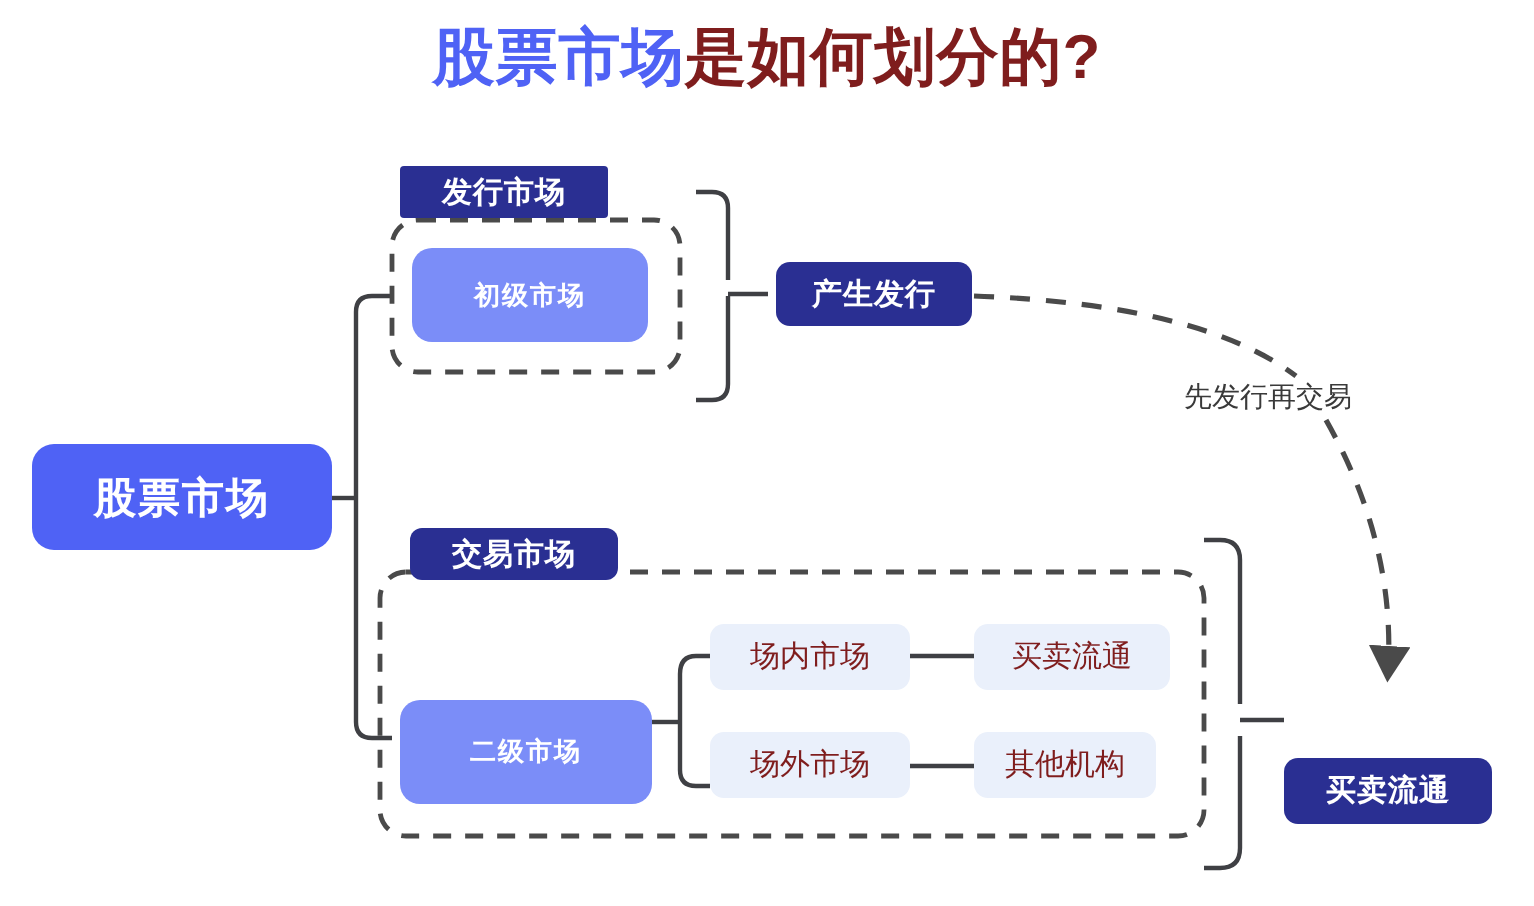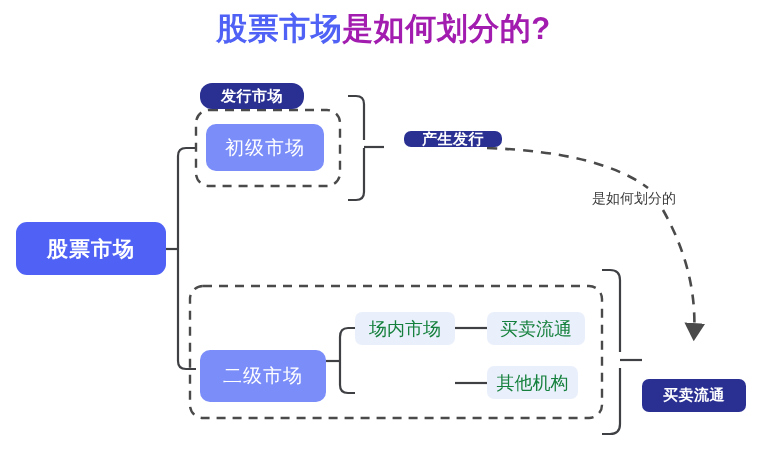--- a/index.html
+++ b/index.html
@@ -9,49 +9,49 @@
     overflow:hidden;position:relative;
   }
   #stage{position:relative;width:767px;height:453px;}
   #wires{position:absolute;left:0;top:0;width:767px;height:453px;}
 
   .title{
     position:absolute;left:0;top:8px;width:767px;text-align:center;
     font-size:31px;font-weight:bold;letter-spacing:.5px;white-space:nowrap;
   }
   .title .t-accent{color:#4f62f5;}
-  .title .t-rest{color:#a21caf;}
+  .title .t-rest{color:#7f1d1d;}
 
   .node{
     position:absolute;display:flex;align-items:center;justify-content:center;
     box-sizing:border-box;white-space:nowrap;
   }
   .n-root{
     left:16px;top:222px;width:150px;height:53px;border-radius:11px;
     background:#4f62f5;color:#ffffff;font-size:21px;font-weight:bold;
     letter-spacing:1px;
   }
   .n-peri{
-    background:#7b8df8;color:#ffffff;font-size:19px;font-weight:normal;
+    background:#7b8df8;color:#ffffff;font-size:13px;font-weight:bold;
     border-radius:10px;letter-spacing:1px;
   }
   .n-primary{left:206px;top:124px;width:118px;height:47px;}
   .n-secondary{left:200px;top:350px;width:126px;height:52px;}
 
   .n-navy{
     background:#2a2f92;color:#ffffff;font-size:15px;font-weight:bold;
     border-radius:7px;letter-spacing:.5px;
   }
-  .n-tag-issue{left:200px;top:83px;width:104px;height:26px;border-radius:12px;}
+  .n-tag-issue{left:200px;top:83px;width:104px;height:26px;border-radius:2px;}
   .n-tag-trade{left:205px;top:264px;width:104px;height:26px;border-radius:6px;}
-  .n-produce{left:404px;top:131px;width:98px;height:16px;}
+  .n-produce{left:388px;top:131px;width:98px;height:32px;}
   .n-circulate{left:642px;top:343px;width:104px;height:33px;margin-top:36px;}
 
   .n-pale{
-    background:#eaf0fb;color:#15803d;font-size:18px;border-radius:7px;
+    background:#eaf0fb;color:#7f1d1d;font-size:15px;border-radius:7px;
   }
   .n-inside{left:355px;top:312px;width:100px;height:33px;}
   .n-outside{left:355px;top:366px;width:100px;height:33px;}
   .n-exchange{left:487px;top:312px;width:98px;height:33px;}
   .n-other{left:487px;top:366px;width:91px;height:33px;}
 
   .edge-label{
     position:absolute;left:589px;top:189px;font-size:14px;color:#3a3a3a;
     white-space:nowrap;background:#ffffff;padding:1px 3px;
   }
@@ -105,36 +105,42 @@
     <span>股票市场</span>
   </div>
 
   <div class="node n-navy n-tag-issue">
     <span>发行市场</span>
   </div>
   <div class="node n-peri n-primary">
     <span>初级市场</span>
   </div>
 
+  <div class="node n-navy n-tag-trade">
+    <span>交易市场</span>
+  </div>
   <div class="node n-peri n-secondary">
     <span>二级市场</span>
   </div>
 
   <div class="node n-pale n-inside">
     <span>场内市场</span>
   </div>
   <div class="node n-pale n-exchange">
     <span>买卖流通</span>
+  </div>
+  <div class="node n-pale n-outside">
+    <span>场外市场</span>
   </div>
   <div class="node n-pale n-other">
     <span>其他机构</span>
   </div>
 
   <div class="node n-navy n-produce">
     <span>产生发行</span>
   </div>
   <div class="node n-navy n-circulate">
     <span>买卖流通</span>
   </div>
 
-  <div class="edge-label">是如何划分的</div>
+  <div class="edge-label">先发行再交易</div>
 
 </div>
 
 </body></html>

